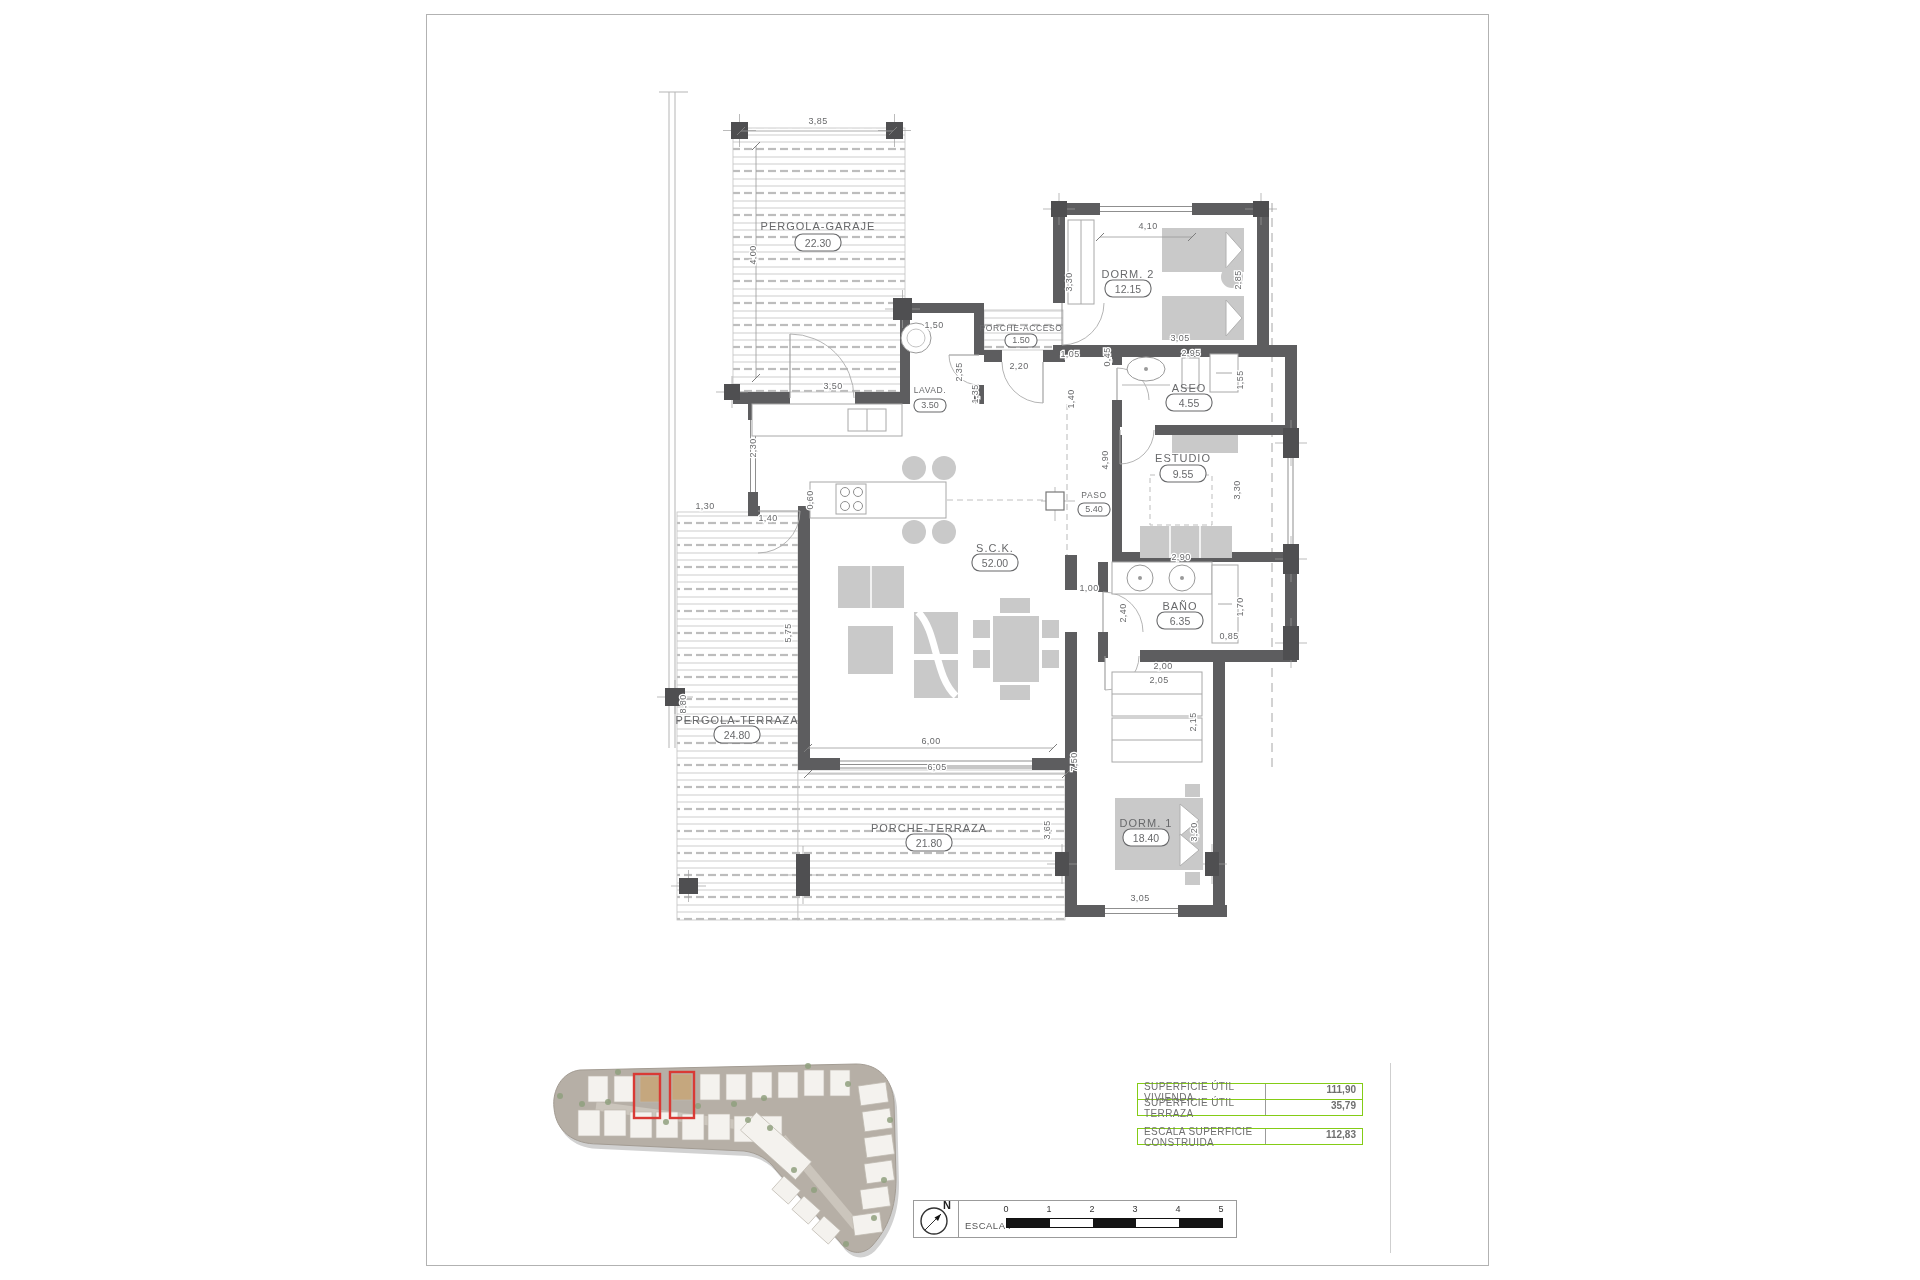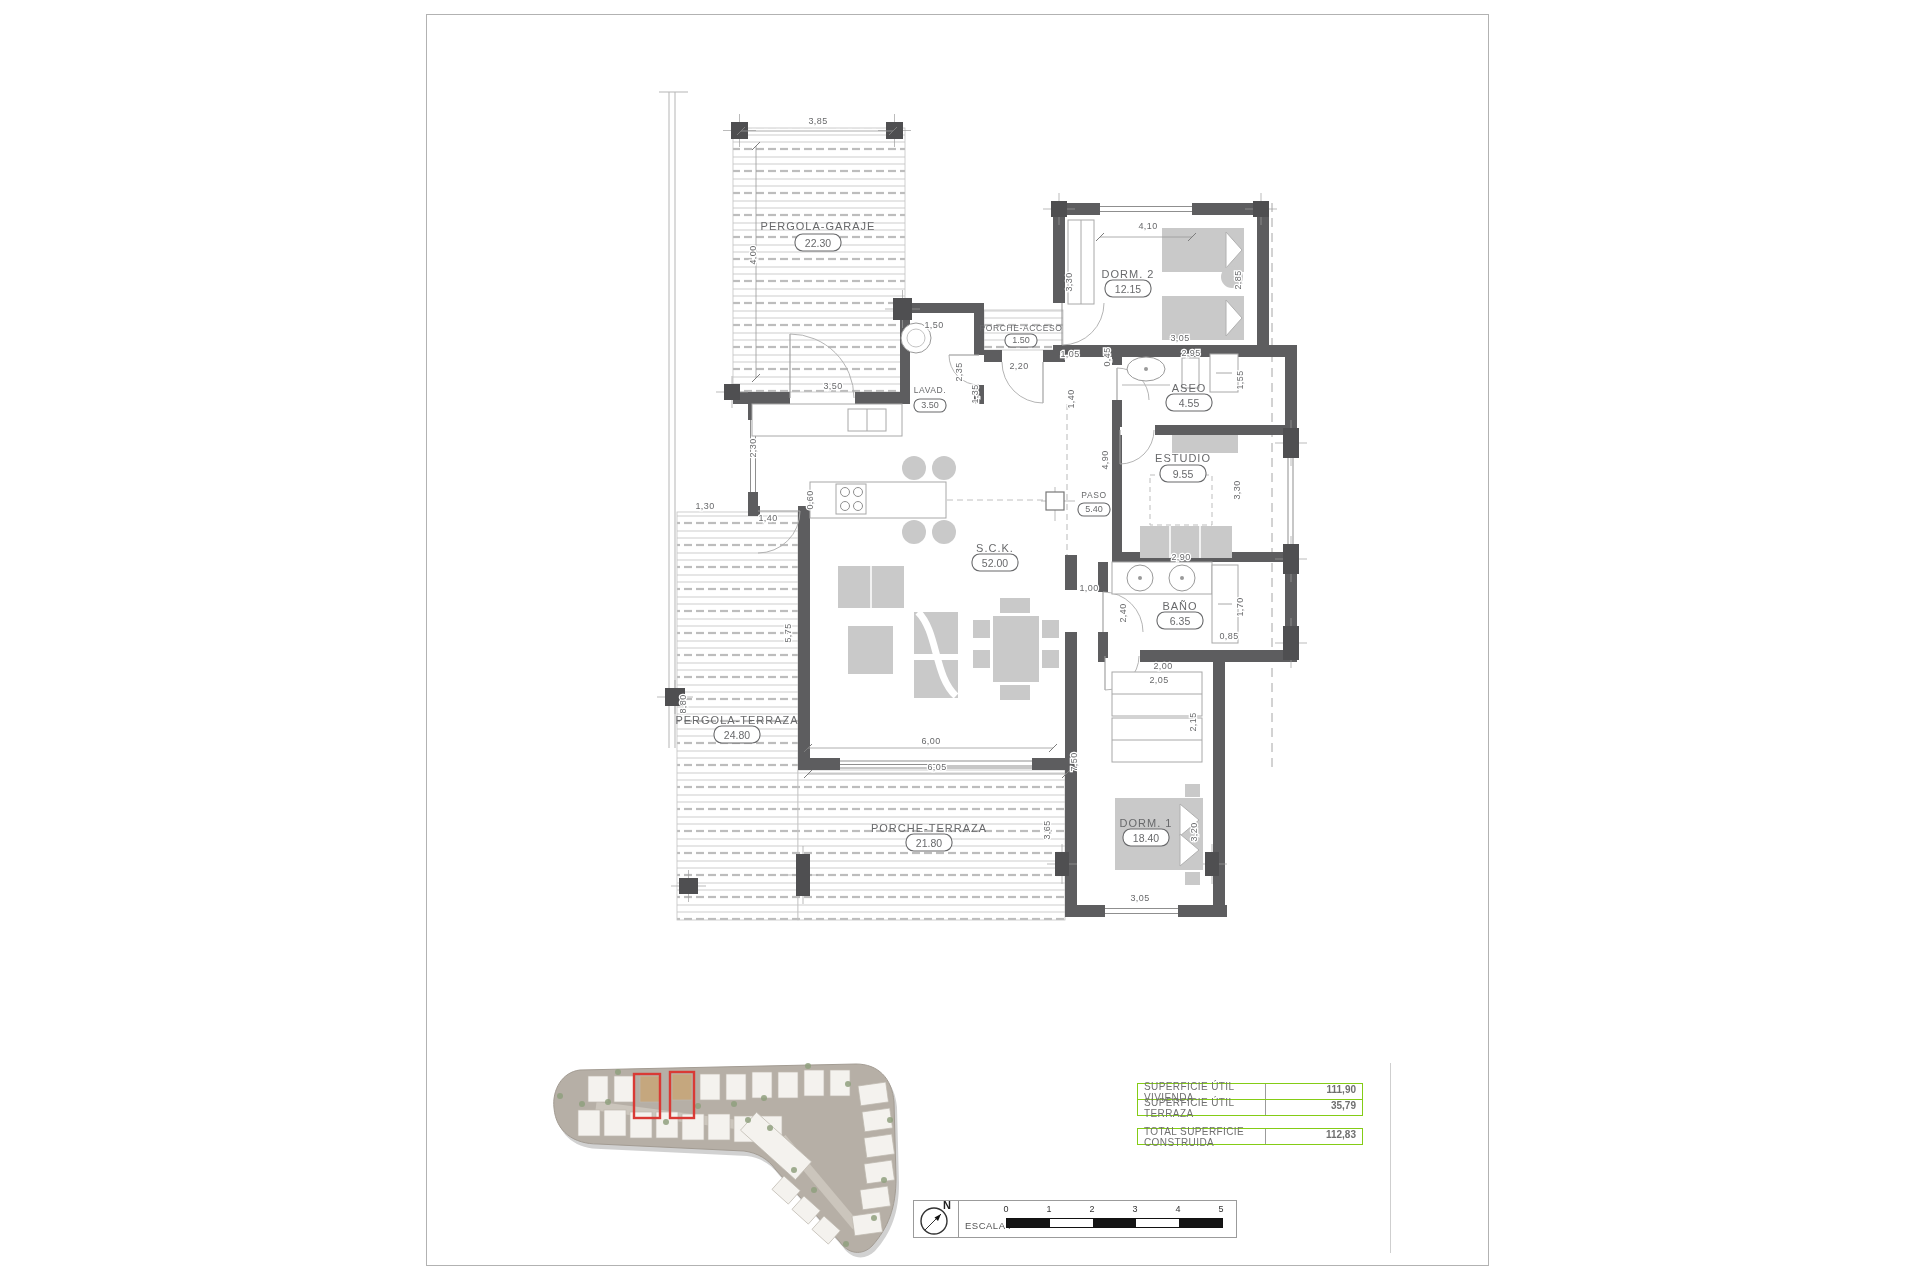--- a/index.html
+++ b/index.html
@@ -378,21 +378,21 @@
   <div class="sum-table">
     <div class="trow">
       <span class="tl">SUPERFICIE ÚTIL VIVIENDA</span>
       <span class="tv">111,90</span>
     </div>
     <div class="trow">
       <span class="tl">SUPERFICIE ÚTIL TERRAZA</span>
       <span class="tv">35,79</span>
     </div>
     <div class="trow total">
-      <span class="tl">TOTAL SUPERFICIE CONSTRUIDA</span>
+      <span class="tl">ESCALA SUPERFICIE CONSTRUIDA</span>
       <span class="tv">112,83</span>
     </div>
   </div>
 
   <div class="scalebox">
     <div class="north-cell">
       <svg width="44" height="36" viewBox="0 0 44 36">
         <circle cx="20" cy="20" r="13" fill="#fff" stroke="#333" stroke-width="1.4"></circle>
         <line x1="11" y1="29" x2="27" y2="13" stroke="#333" stroke-width="1"></line>
         <path d="M 27 13 L 20.5 16.5 L 24 20 Z" fill="#111"></path>

